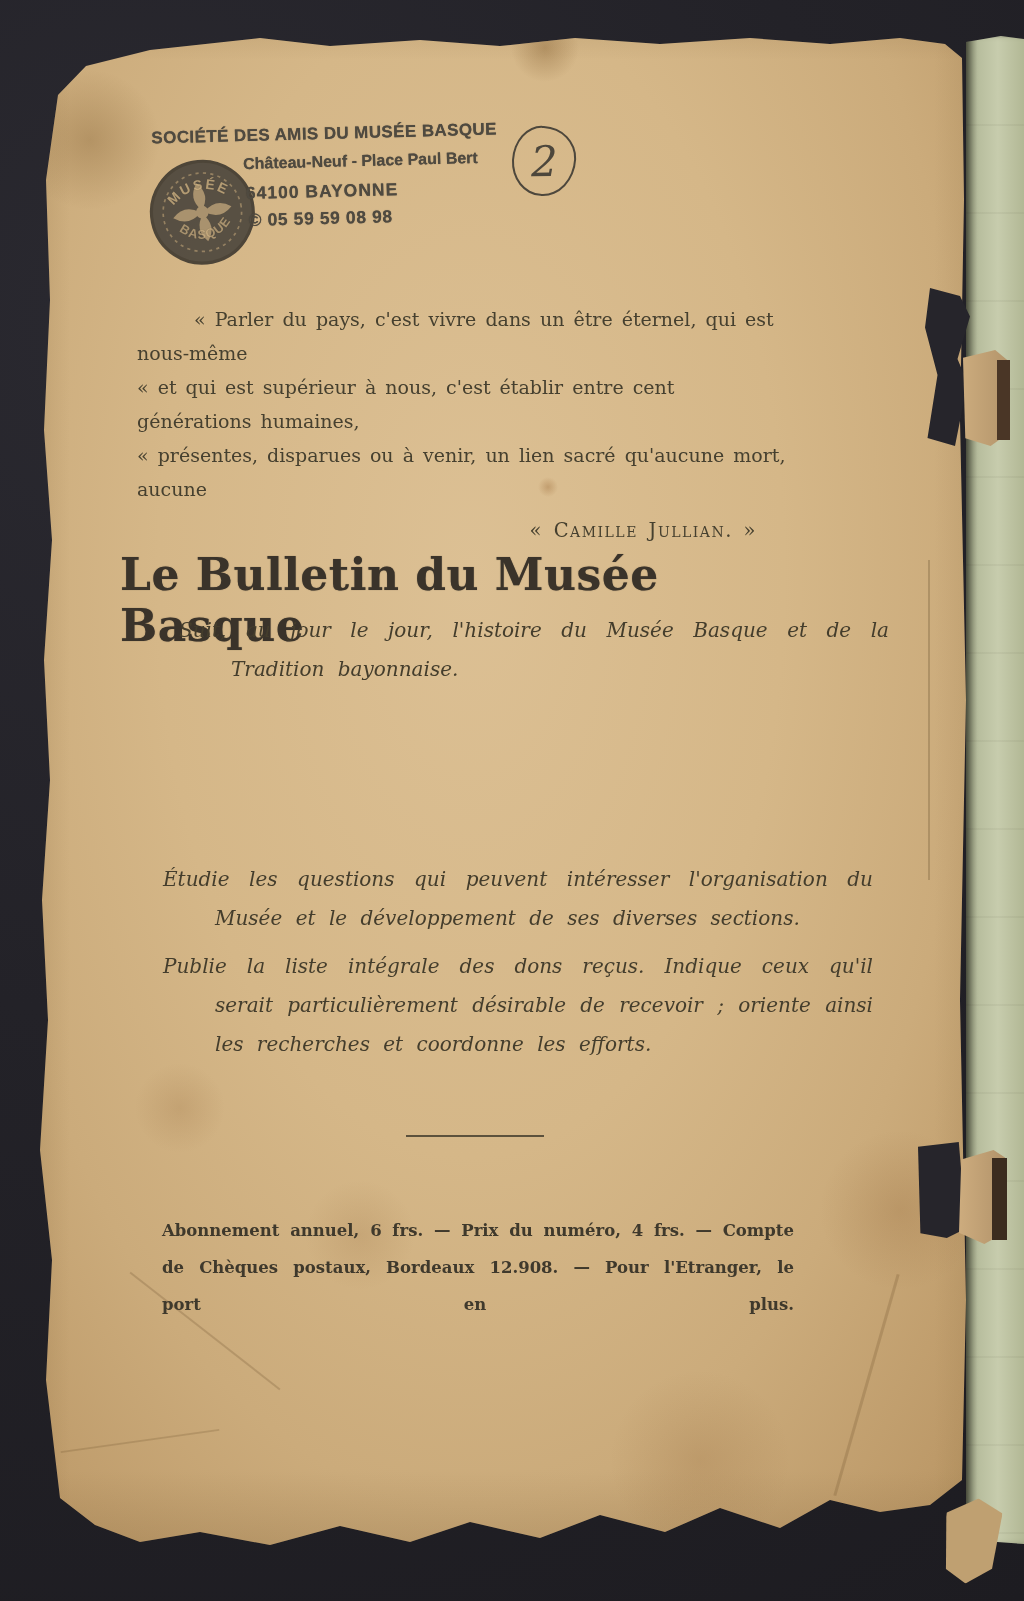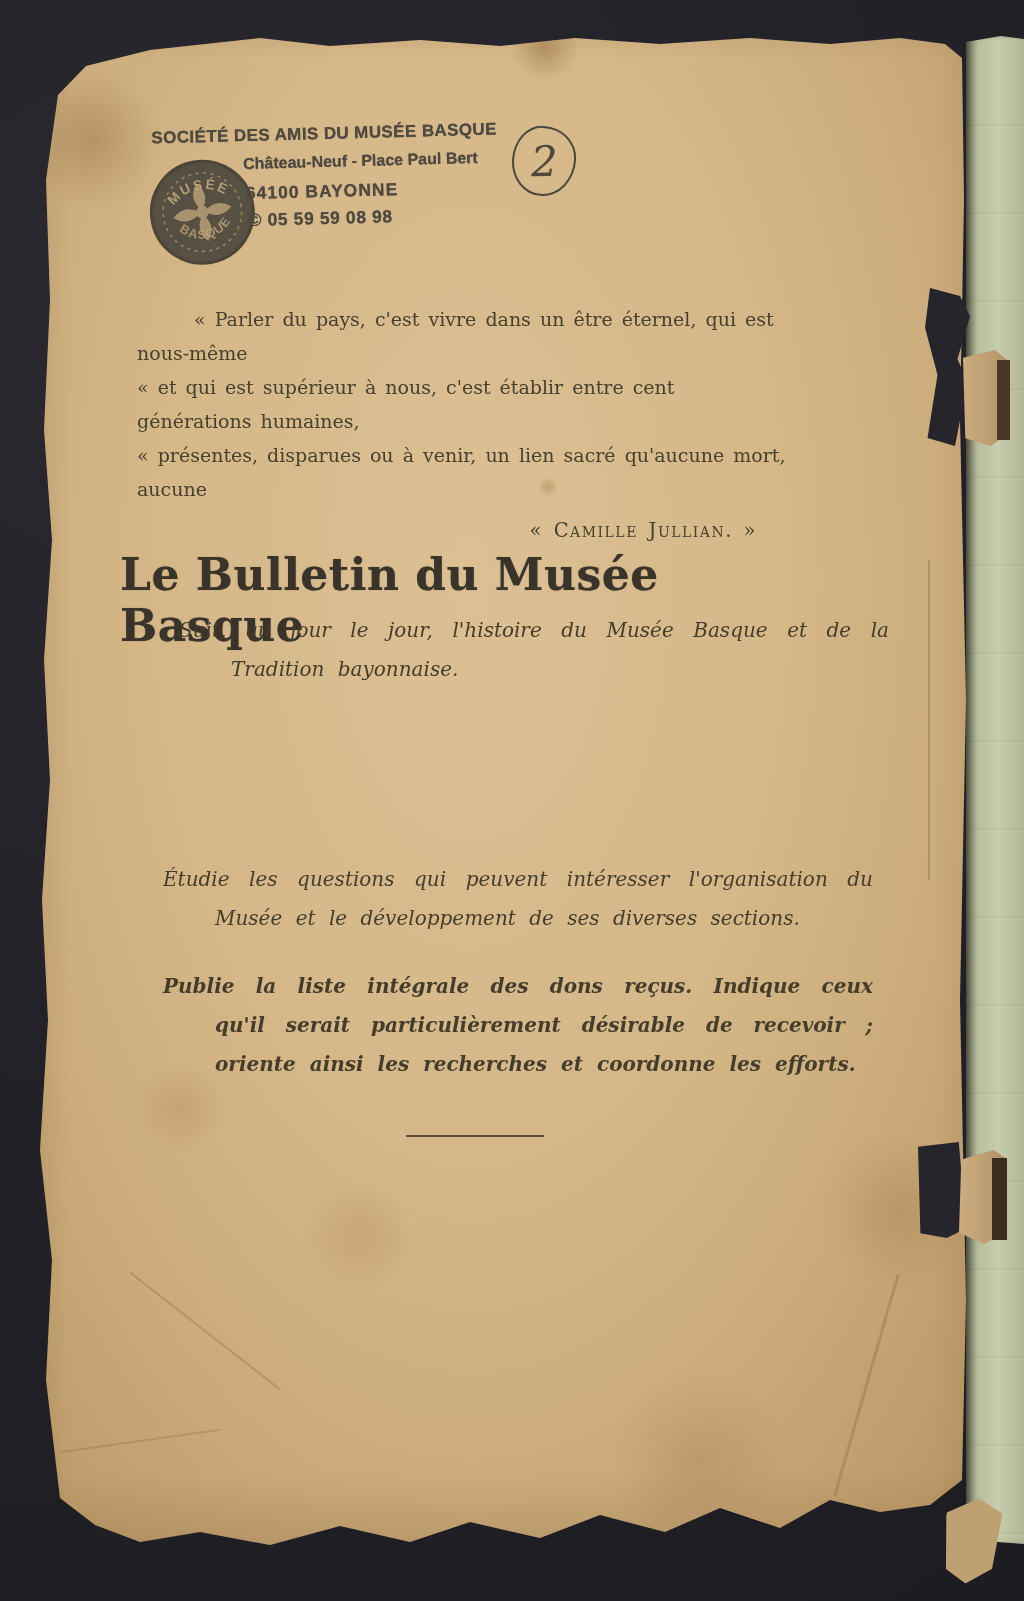--- a/index.html
+++ b/index.html
@@ -92,21 +92,21 @@
     font-size:44px;font-weight:bold;color:#3a332a;letter-spacing:.5px;
     text-shadow:0 0 1px rgba(58,51,42,.6);}
 
   
   .para{position:absolute;left:163px;width:658px;font-style:italic;font-size:20px;
     line-height:39px;word-spacing:7px;text-align:justify;padding-left:52px;text-indent:-52px;
     color:#443d2c;}
   .para.p0{top:611px;margin-left:16px;}
   .para.p1{top:734px;}
   .para.p2{top:860px;}
-  .para.p3{top:967px;font-weight:bold;}
+  .para.p3{top:947px;}
 
   
   .divider{position:absolute;left:406px;top:1135px;width:138px;height:2px;background:#46402f;opacity:.85;}
 
   
   .footer{position:absolute;left:162px;top:1212px;width:632px;font-weight:bold;font-size:16.5px;
     line-height:37px;word-spacing:5px;text-align:justify;text-align-last:justify;color:#3f392c;}
 </style>
 </head>
 <body>
@@ -173,15 +173,16 @@
     </div>
 
     <div class="title">Le Bulletin du Musée Basque</div>
 
     <div class="para p0">Suit, au jour le jour, l'histoire du Musée Basque et de la Tradition bayonnaise.</div>
     <div class="para p2">Étudie les questions qui peuvent intéresser l'organisation du Musée et le développement de ses diverses sections.</div>
     <div class="para p3">Publie la liste intégrale des dons reçus. Indique ceux qu'il serait particulièrement désirable de recevoir ; oriente ainsi les recherches et coordonne les efforts.</div>
 
     <div class="divider"></div>
 
+    <div class="footer">Abonnement annuel, 6 frs. — Prix du numéro, 4 frs. — Compte de Chèques postaux, Bordeaux 12.908. — Pour l'Etranger, le port en plus.</div>
 
   </div>
 </div>
 
 </body></html>

